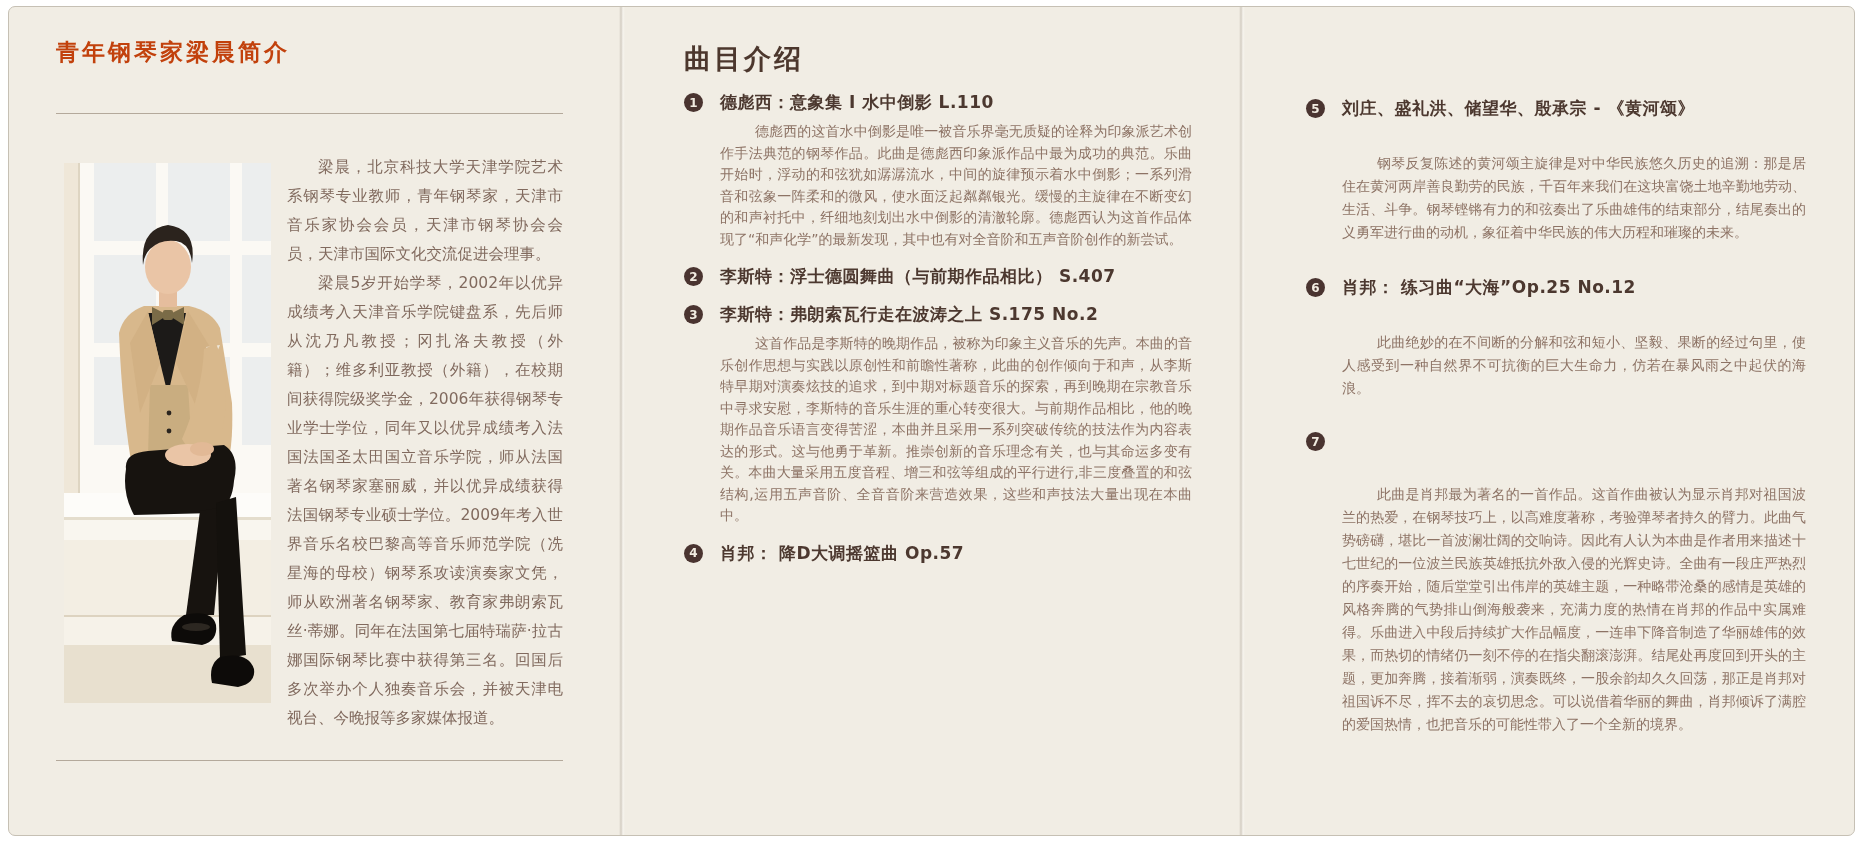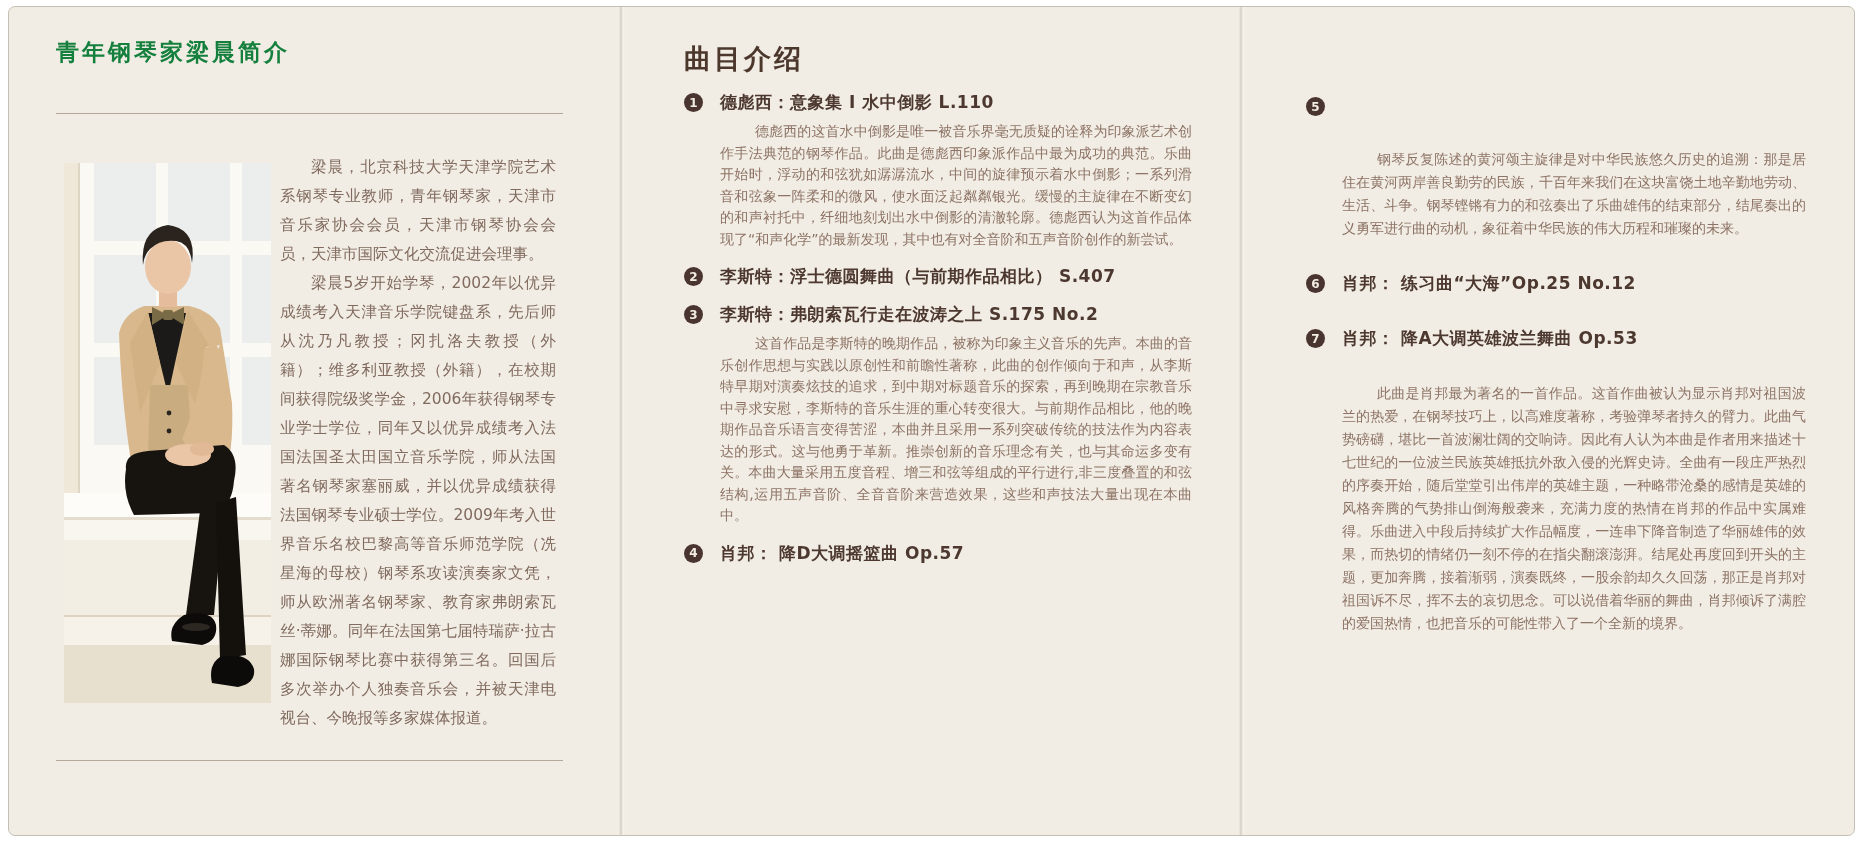--- a/index.html
+++ b/index.html
@@ -21,28 +21,28 @@
     position:absolute;top:0;height:100%;width:6px;
     background:linear-gradient(to right,rgba(95,80,62,0),rgba(95,80,62,0.20),rgba(255,255,255,0.35),rgba(95,80,62,0));
     pointer-events:none;
   }
   .fold-1{left:610px;} .fold-2{left:1230px;}
 
   
   .artist-title{
     position:absolute;left:47px;top:30px;margin:0;
     font-family:"DejaVu Serif","Liberation Serif",serif;
-    font-size:23px;font-weight:bold;color:#15803d;letter-spacing:3px;
+    font-size:23px;font-weight:bold;color:#c2410c;letter-spacing:3px;
   }
   .divider{position:absolute;left:47px;width:507px;height:1px;background:#b4a99b;}
   .divider-top{top:106px;}
   .divider-bottom{top:753px;}
   .photo-frame{position:absolute;left:55px;top:156px;width:207px;height:540px;overflow:hidden;}
   .bio{
-    position:absolute;left:271px;top:146px;width:276px;
+    position:absolute;left:278px;top:146px;width:276px;
     font-size:15.5px;line-height:29px;color:#816a5e;text-align:justify;
   }
   .bio p{margin:0;text-indent:2em;}
 
   
   .program-title{
     position:absolute;left:62px;top:34px;margin:0;
     font-family:"DejaVu Serif","Liberation Serif",serif;
     font-size:27px;font-weight:bold;color:#4c372d;letter-spacing:3px;
   }
@@ -189,35 +189,36 @@
 
     </div>
   </div>
 
   <div class="panel panel-right">
     <div class="items">
 
       <div class="item">
         <div class="item-head">
           <span class="badge">5</span>
+          <span class="item-title">刘庄、盛礼洪、储望华、殷承宗 - 《黄河颂》</span>
         </div>
         <p class="item-desc">钢琴反复陈述的黄河颂主旋律是对中华民族悠久历史的追溯：那是居住在黄河两岸善良勤劳的民族，千百年来我们在这块富饶土地辛勤地劳动、生活、斗争。钢琴铿锵有力的和弦奏出了乐曲雄伟的结束部分，结尾奏出的义勇军进行曲的动机，象征着中华民族的伟大历程和璀璨的未来。</p>
       </div>
 
       <div class="item">
         <div class="item-head">
           <span class="badge">6</span>
           <span class="item-title">肖邦： 练习曲“大海”Op.25 No.12</span>
         </div>
+        <p class="item-desc">此曲绝妙的在不间断的分解和弦和短小、坚毅、果断的经过句里，使人感受到一种自然界不可抗衡的巨大生命力，仿若在暴风雨之中起伏的海浪。</p>
       </div>
 
       <div class="item">
         <div class="item-head">
           <span class="badge">7</span>
-          <span class="item-title">肖邦： 降A大调英雄波兰舞曲 Op.53</span>
         </div>
         <p class="item-desc">此曲是肖邦最为著名的一首作品。这首作曲被认为显示肖邦对祖国波兰的热爱，在钢琴技巧上，以高难度著称，考验弹琴者持久的臂力。此曲气势磅礴，堪比一首波澜壮阔的交响诗。因此有人认为本曲是作者用来描述十七世纪的一位波兰民族英雄抵抗外敌入侵的光辉史诗。全曲有一段庄严热烈的序奏开始，随后堂堂引出伟岸的英雄主题，一种略带沧桑的感情是英雄的风格奔腾的气势排山倒海般袭来，充满力度的热情在肖邦的作品中实属难得。乐曲进入中段后持续扩大作品幅度，一连串下降音制造了华丽雄伟的效果，而热切的情绪仍一刻不停的在指尖翻滚澎湃。结尾处再度回到开头的主题，更加奔腾，接着渐弱，演奏既终，一股余韵却久久回荡，那正是肖邦对祖国诉不尽，挥不去的哀切思念。可以说借着华丽的舞曲，肖邦倾诉了满腔的爱国热情，也把音乐的可能性带入了一个全新的境界。</p>
       </div>
 
     </div>
   </div>
 
   <div class="fold fold-1"></div>
   <div class="fold fold-2"></div>
 </div>

